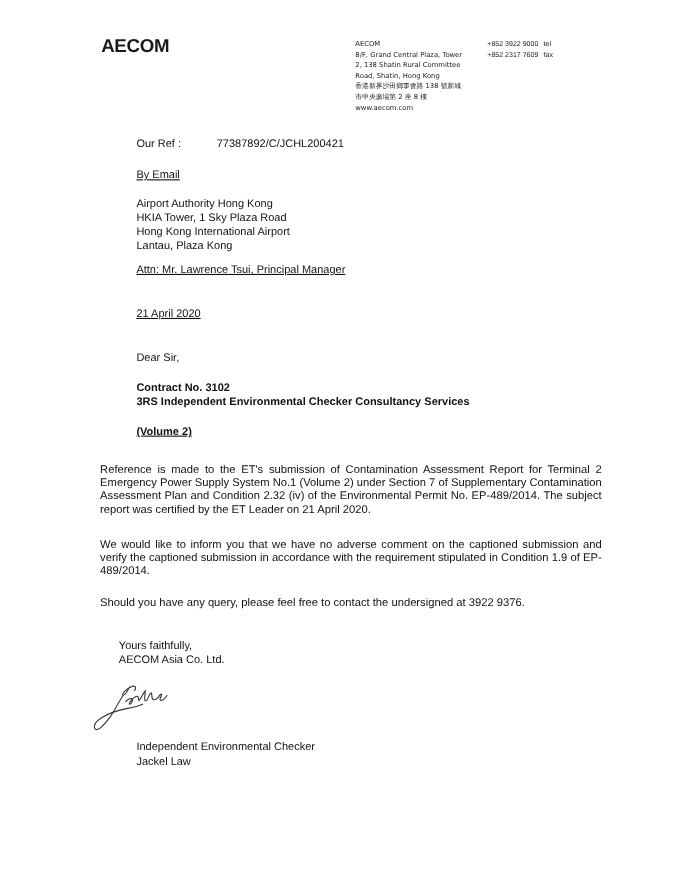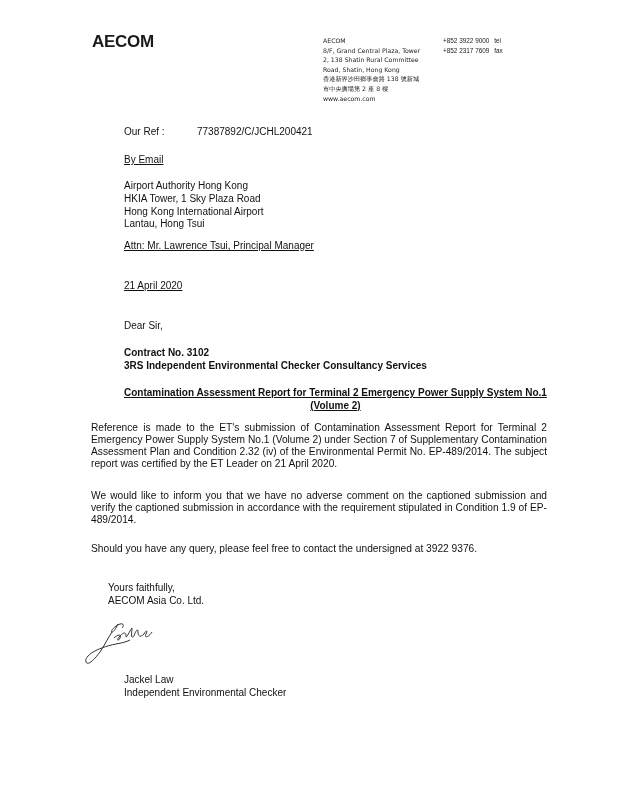--- a/index.html
+++ b/index.html
@@ -93,50 +93,49 @@
 
 <div class="abs t" style="left:91px; top:126px;">Our Ref :</div>
 <div class="abs t" style="left:164px; top:126px;">77387892/C/JCHL200421</div>
 
 <div class="abs t u" style="left:91px; top:154px;">By Email</div>
 
 <div class="abs" style="left:91px; top:180px;">
   <div class="t">Airport Authority Hong Kong</div>
   <div class="t">HKIA Tower, 1 Sky Plaza Road</div>
   <div class="t">Hong Kong International Airport</div>
-  <div class="t">Lantau, Hong Tsui</div>
+  <div class="t">Lantau, Plaza Kong</div>
 </div>
 <div class="abs t u" style="left:91px; top:240px;">Attn: Mr. Lawrence Tsui, Principal Manager</div>
 
 <div class="abs t" style="left:91px; top:280px;text-decoration:underline;">21 April 2020</div>
 
 <div class="abs t" style="left:91px; top:320px;">Dear Sir,</div>
 
 <div class="abs" style="left:91px; top:347px;">
   <div class="t b">Contract No. 3102</div>
   <div class="t b">3RS Independent Environmental Checker Consultancy Services</div>
 </div>
 
 <div class="abs" style="left:91px; top:387px;">
-  <div class="t b u">Contamination Assessment Report for Terminal 2 Emergency Power Supply System No.1</div>
   <div class="t b u">(Volume 2)</div>
 </div>
 
 <div class="abs para" style="top:422px;">Reference is made to the ET's submission of Contamination Assessment Report for Terminal 2 Emergency Power Supply System No.1 (Volume 2) under Section 7 of Supplementary Contamination Assessment Plan and Condition 2.32 (iv) of the Environmental Permit No. EP-489/2014. The subject report was certified by the ET Leader on 21 April 2020.</div>
 <div class="abs para" style="top:490px;">We would like to inform you that we have no adverse comment on the captioned submission and verify the captioned submission in accordance with the requirement stipulated in Condition 1.9 of EP-489/2014.</div>
 <div class="abs para" style="top:543px;">Should you have any query, please feel free to contact the undersigned at 3922 9376.</div>
 
 <div class="abs" style="left:75px; top:582px;">
   <div class="t">Yours faithfully,</div>
   <div class="t">AECOM Asia Co. Ltd.</div>
 </div>
 
 <svg class="abs sig" viewBox="0 0 90 52">
   <path d="M30 14 C 26 20, 22 28, 18 34 C 12 42, 6 48, 4 44 C 2 38, 14 30, 34 26 C 40 25, 44 24, 48 22" fill="none" stroke="#333" stroke-width="1"></path>
   <path d="M36 6 C 34 10, 32 14, 30 14 C 28 14, 32 8, 38 6 C 42 5, 42 8, 40 10" fill="none" stroke="#333" stroke-width="1"></path>
   <path d="M32 20 C 36 16, 40 16, 38 20 C 36 24, 34 22, 38 18 C 42 14, 44 14, 44 18 C 44 22, 48 12, 50 10 C 50 14, 48 22, 52 18" fill="none" stroke="#333" stroke-width="1"></path>
   <path d="M52 18 C 54 12, 56 10, 56 14 C 56 18, 58 20, 62 16 C 64 12, 66 12, 64 16 C 62 20, 66 20, 70 14" fill="none" stroke="#333" stroke-width="1"></path>
 </svg>
 
 <div class="abs" style="left:91px; top:674px;">
+  <div class="t">Independent Environmental Checker</div>
   <div class="t">Jackel Law</div>
-  <div class="t">Independent Environmental Checker</div>
 </div>
 
 </body></html>

